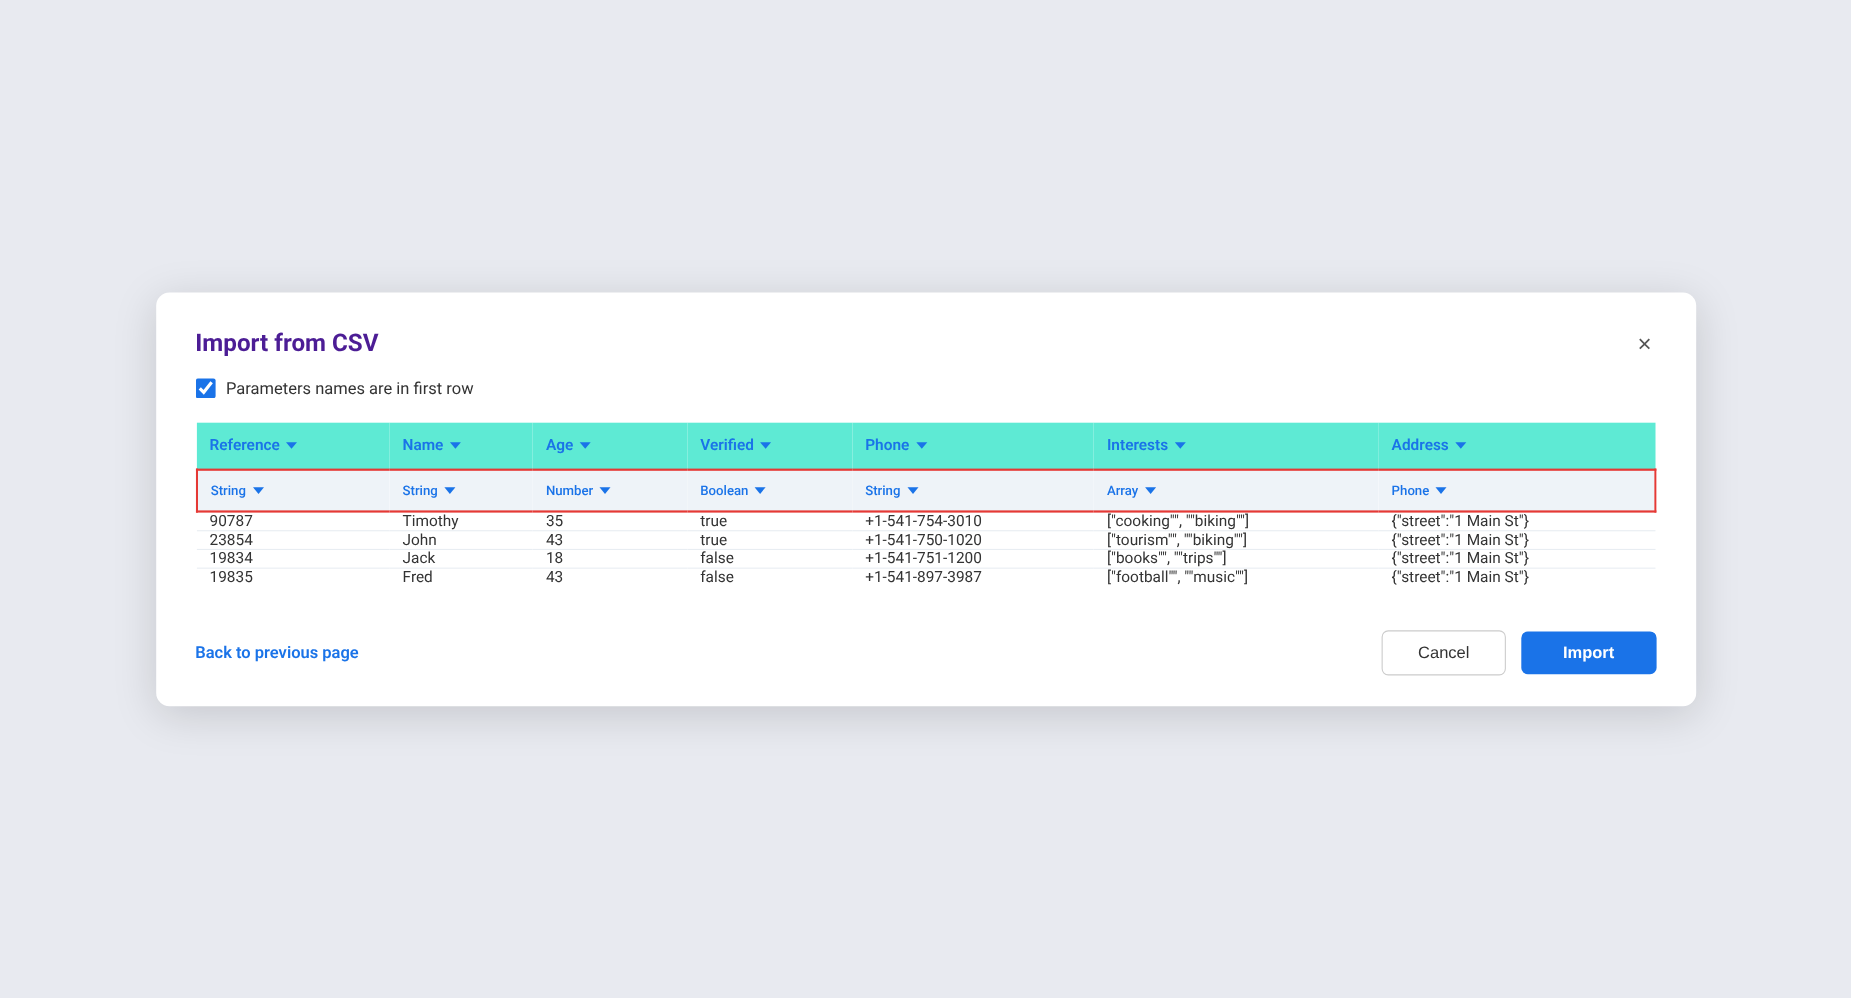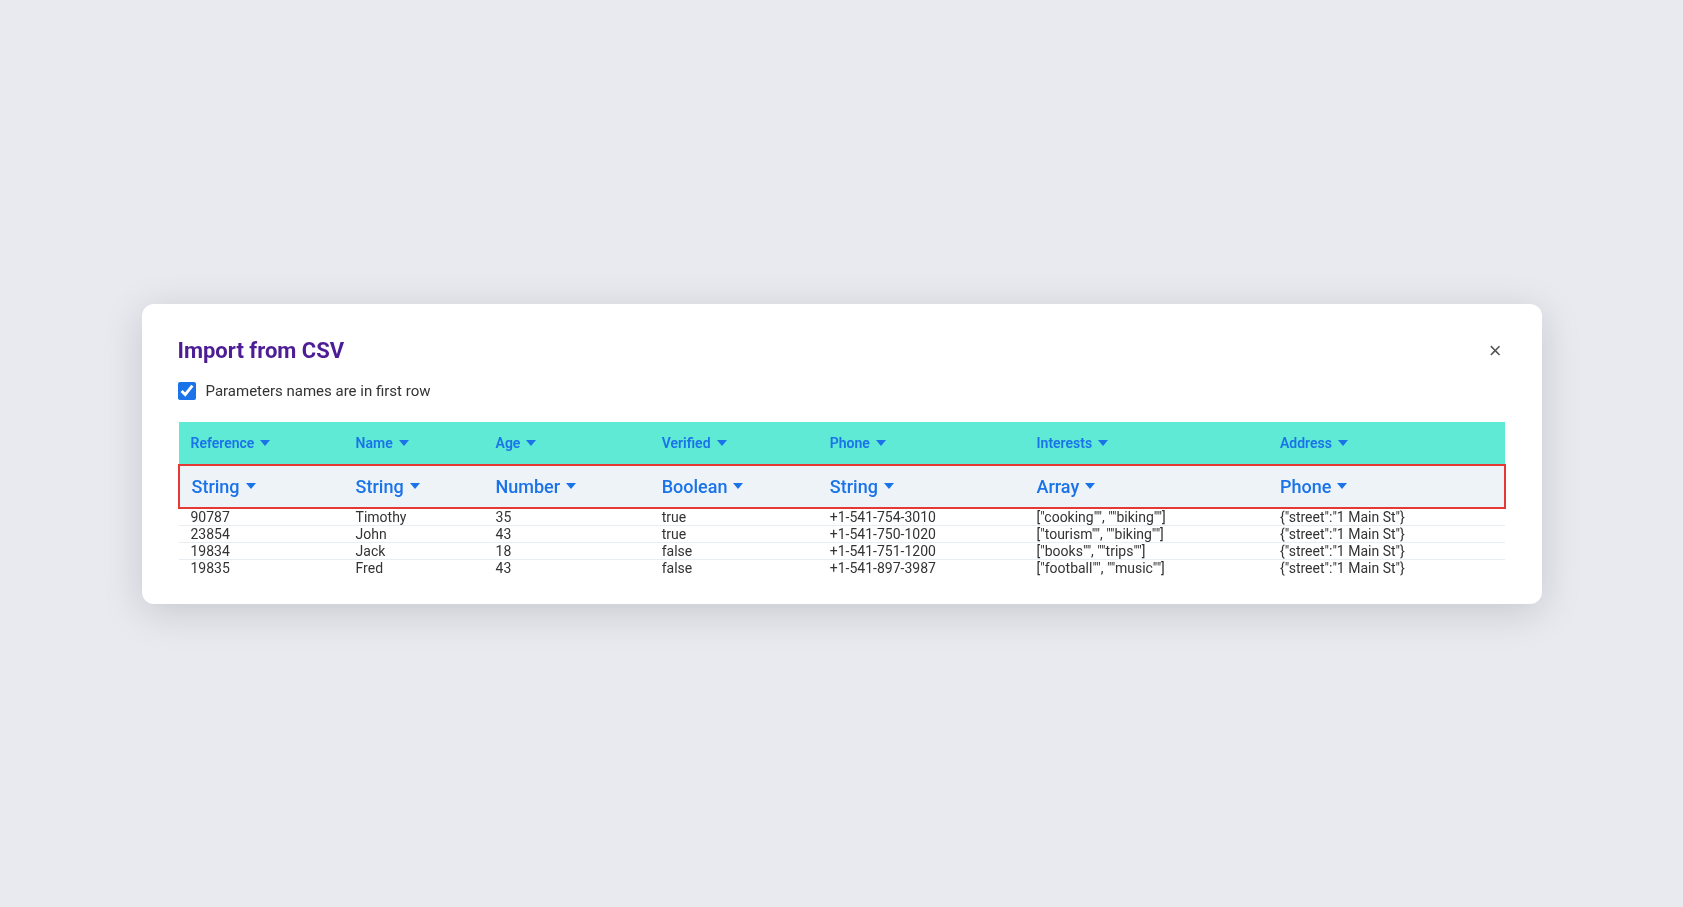--- a/index.html
+++ b/index.html
@@ -119,21 +119,21 @@
 
     .type-row td {
       padding: 10px 12px;
     }
 
     .type-selector {
       display: inline-flex;
       align-items: center;
       gap: 4px;
       color: #1a73e8;
-      font-size: 18px;
+      font-size: 12px;
       font-weight: 500;
       cursor: pointer;
     }
 
     tbody tr {
       border-bottom: 1px solid #e8edf2;
     }
 
     tbody tr:last-child {
       border-bottom: none;
@@ -354,13 +354,20 @@
           <td>43</td>
           <td>false</td>
           <td>+1-541-897-3987</td>
           <td>["football"", ""music""]</td>
           <td>{"street":"1 Main St"}</td>
         </tr>
       </tbody>
     </table>
   </div>
 
+  <div class="modal-footer">
+    <a class="back-link">Back to previous page</a>
+    <div class="footer-actions">
+      <button class="btn-cancel">Cancel</button>
+      <button class="btn-import">Import</button>
+    </div>
+  </div>
 </div>
 
 </body></html>

